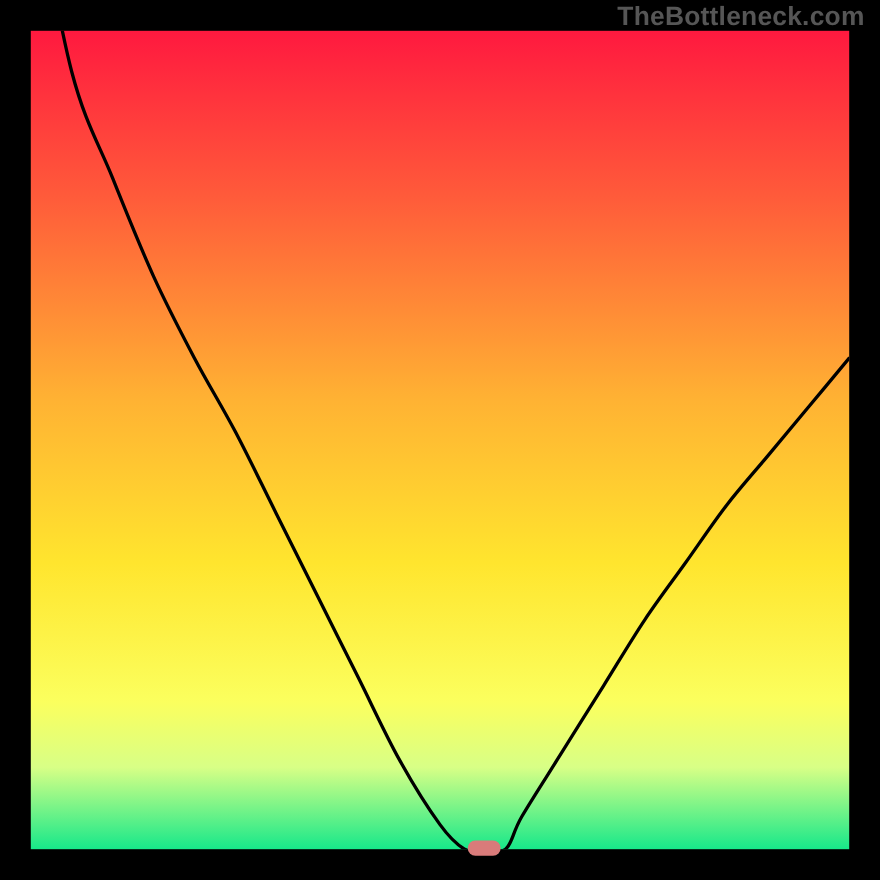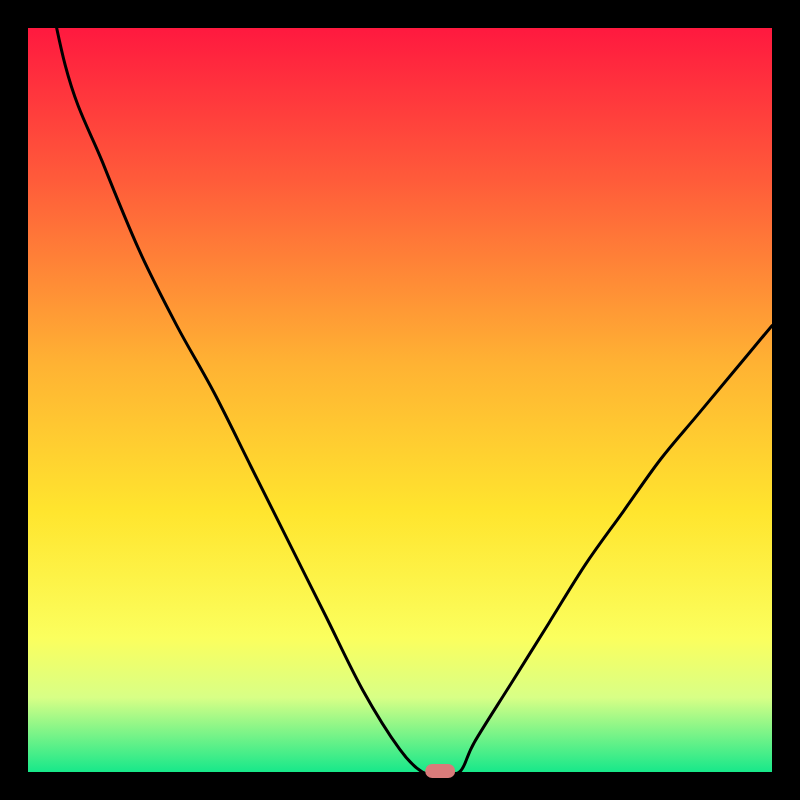--- a/index.html
+++ b/index.html
@@ -30,20 +30,21 @@
   svg {
     position: absolute;
     left: 0;
     top: 0;
   }
 </style>
 </head>
 <body>
 <div class="frame">
 
+  <div class="watermark">TheBottleneck.com</div>
 
   <svg id="chart-svg" width="800" height="800" viewBox="0 0 800 800">
     <defs>
       <linearGradient id="bg-grad" x1="0" y1="0" x2="0" y2="1">
         <stop id="g0" offset="0%" stop-color="#ff193f"></stop>
         <stop id="g1" offset="20%" stop-color="#ff5a3a"></stop>
         <stop id="g2" offset="45%" stop-color="#ffb233"></stop>
         <stop id="g3" offset="65%" stop-color="#ffe52e"></stop>
         <stop id="g4" offset="82%" stop-color="#fbff5e"></stop>
         <stop id="g5" offset="90%" stop-color="#d8ff86"></stop>

